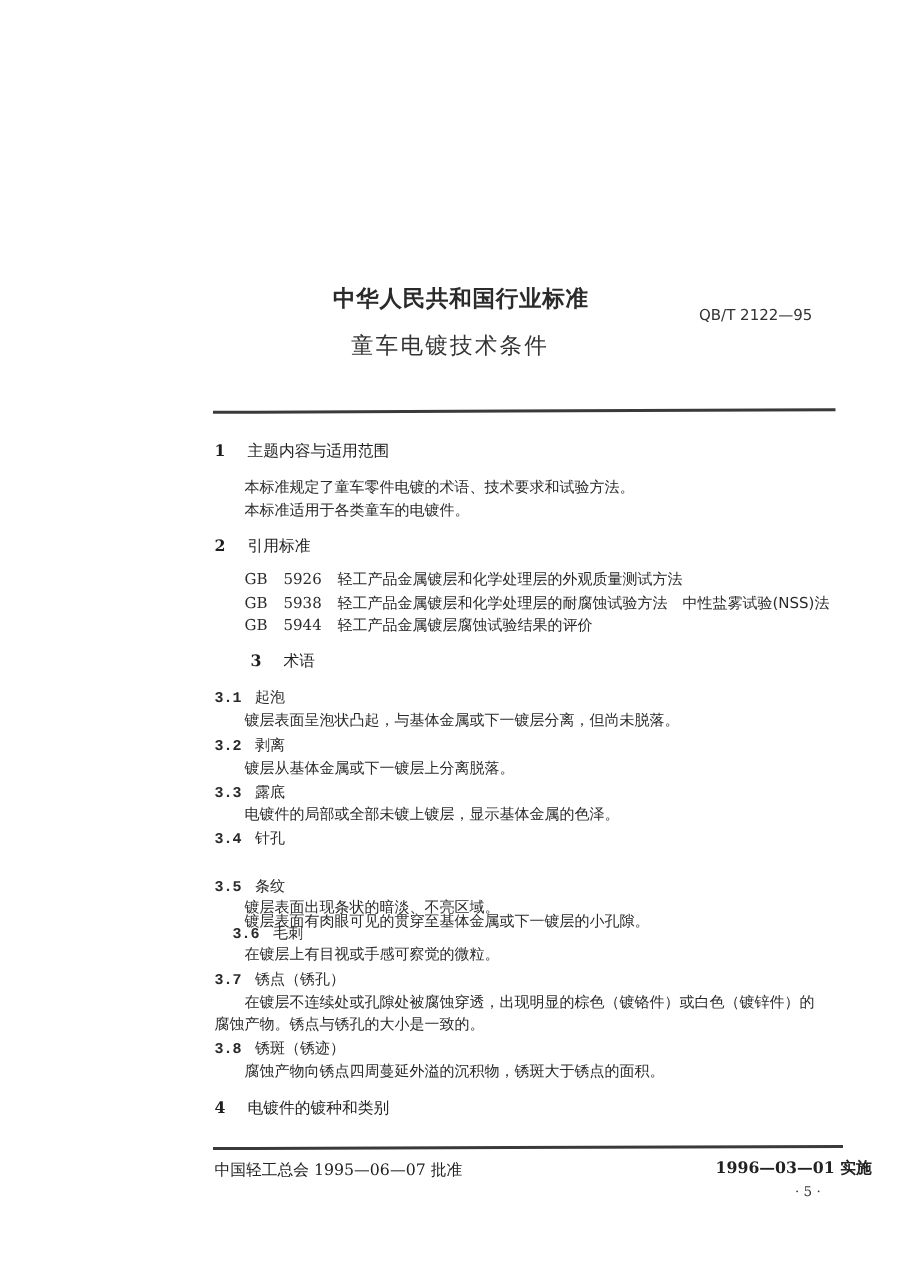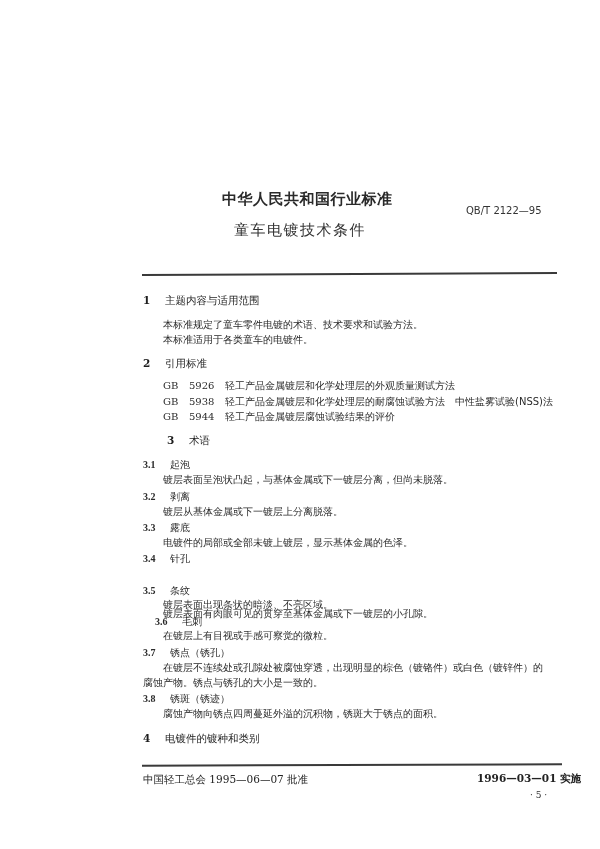--- a/index.html
+++ b/index.html
@@ -75,21 +75,21 @@
       font-family: "DejaVu Serif", "Liberation Serif", serif;
       display: inline-block;
       width: 36px;
     }
     .term-head {
       font-size: 10px;
       font-family: "DejaVu Sans", "Liberation Sans", sans-serif;
       color: #2a2a2a;
     }
     .term-head .tnum {
-      font-family: Liberation Serif, serif;
+      font-family: Liberation Mono, monospace;
       font-weight: bold;
       display: inline-block;
       width: 27px;
     }
     .footer-left {
       left: 143px; top: 773px;
       font-size: 10.5px;
       font-family: "DejaVu Serif", "Liberation Serif", serif;
       font-weight: normal;
       color: #222;

